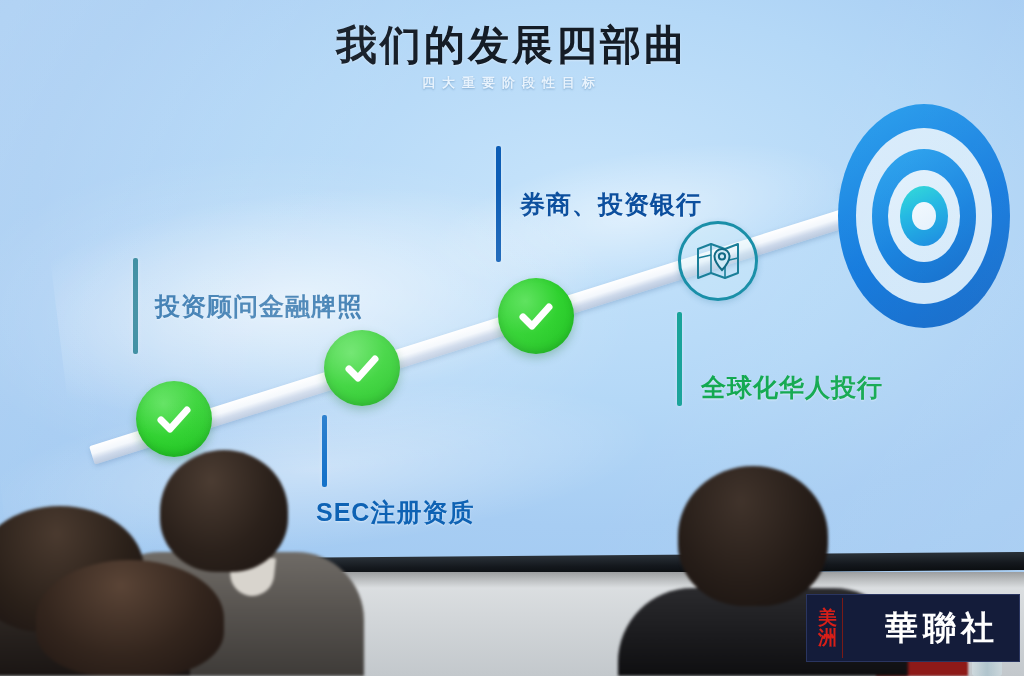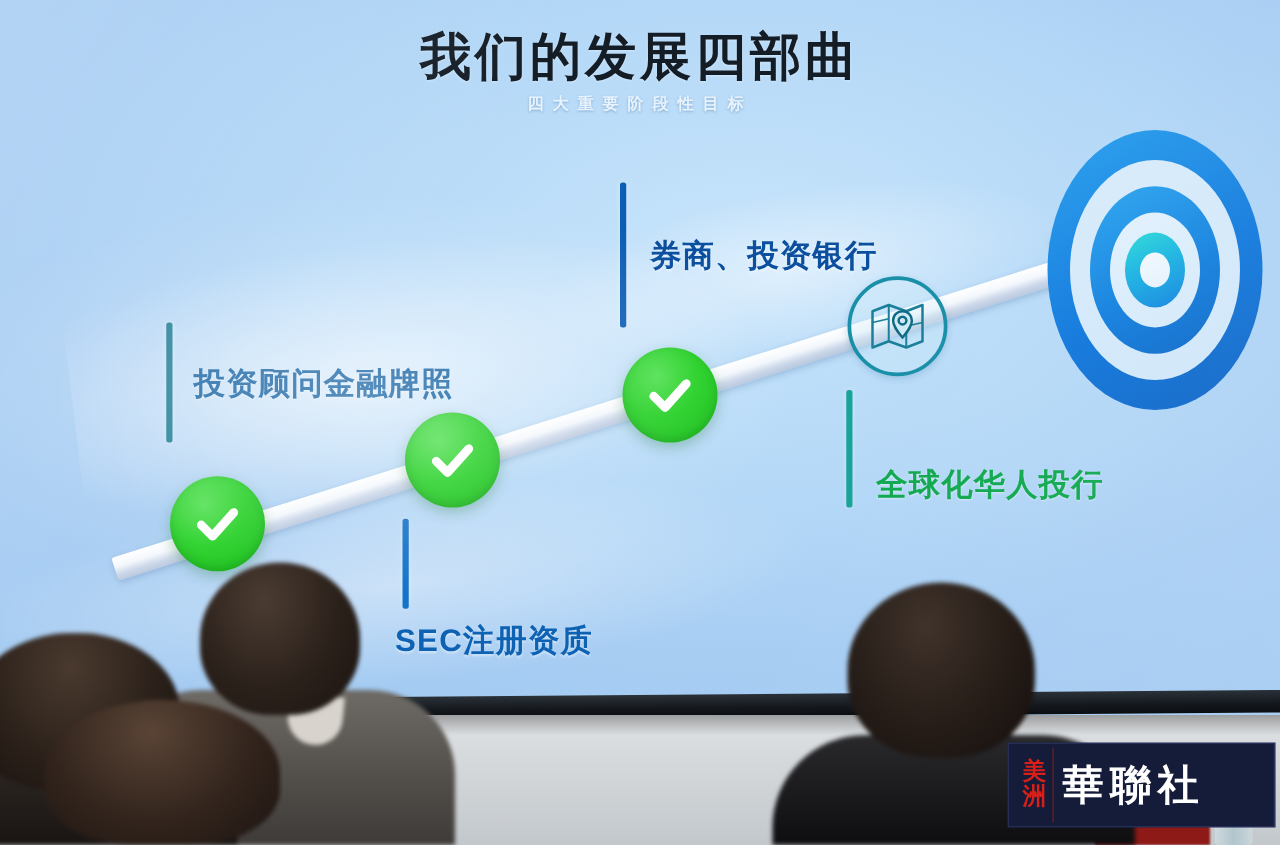--- a/index.html
+++ b/index.html
@@ -185,21 +185,21 @@
     position:absolute;left:806px;top:594px;width:214px;height:68px;
     background:#141c3a;border:1px solid #2a3560;display:flex;align-items:center;
     padding:3px 6px;
   }
   #wm-left{
     display:flex;flex-direction:column;justify-content:center;align-items:center;
     width:30px;height:100%;color:#d81f18;font-weight:700;font-size:19px;
     font-family:"DejaVu Serif","Liberation Serif",serif;line-height:1.05;
     border-right:1px solid #7a1a16;margin-right:7px;
   }
-  #wm-right{flex:1;display:flex;flex-direction:column;justify-content:center;}
+  #wm-right{flex:1;display:flex;flex-direction:column;justify-content:center;margin-left:35px;}
   #wm-han{color:#ffffff;font-size:33px;font-weight:700;letter-spacing:5px;line-height:1;
     font-family:"DejaVu Serif","Liberation Serif",serif;margin-bottom:1px;}
   #wm-url{color:#ffffff;font-size:16px;font-weight:700;letter-spacing:.6px;line-height:1;
     font-family:"DejaVu Sans Mono","Liberation Mono",monospace;}
 </style>
 </head>
 <body>
 
 <div id="stage">
 

